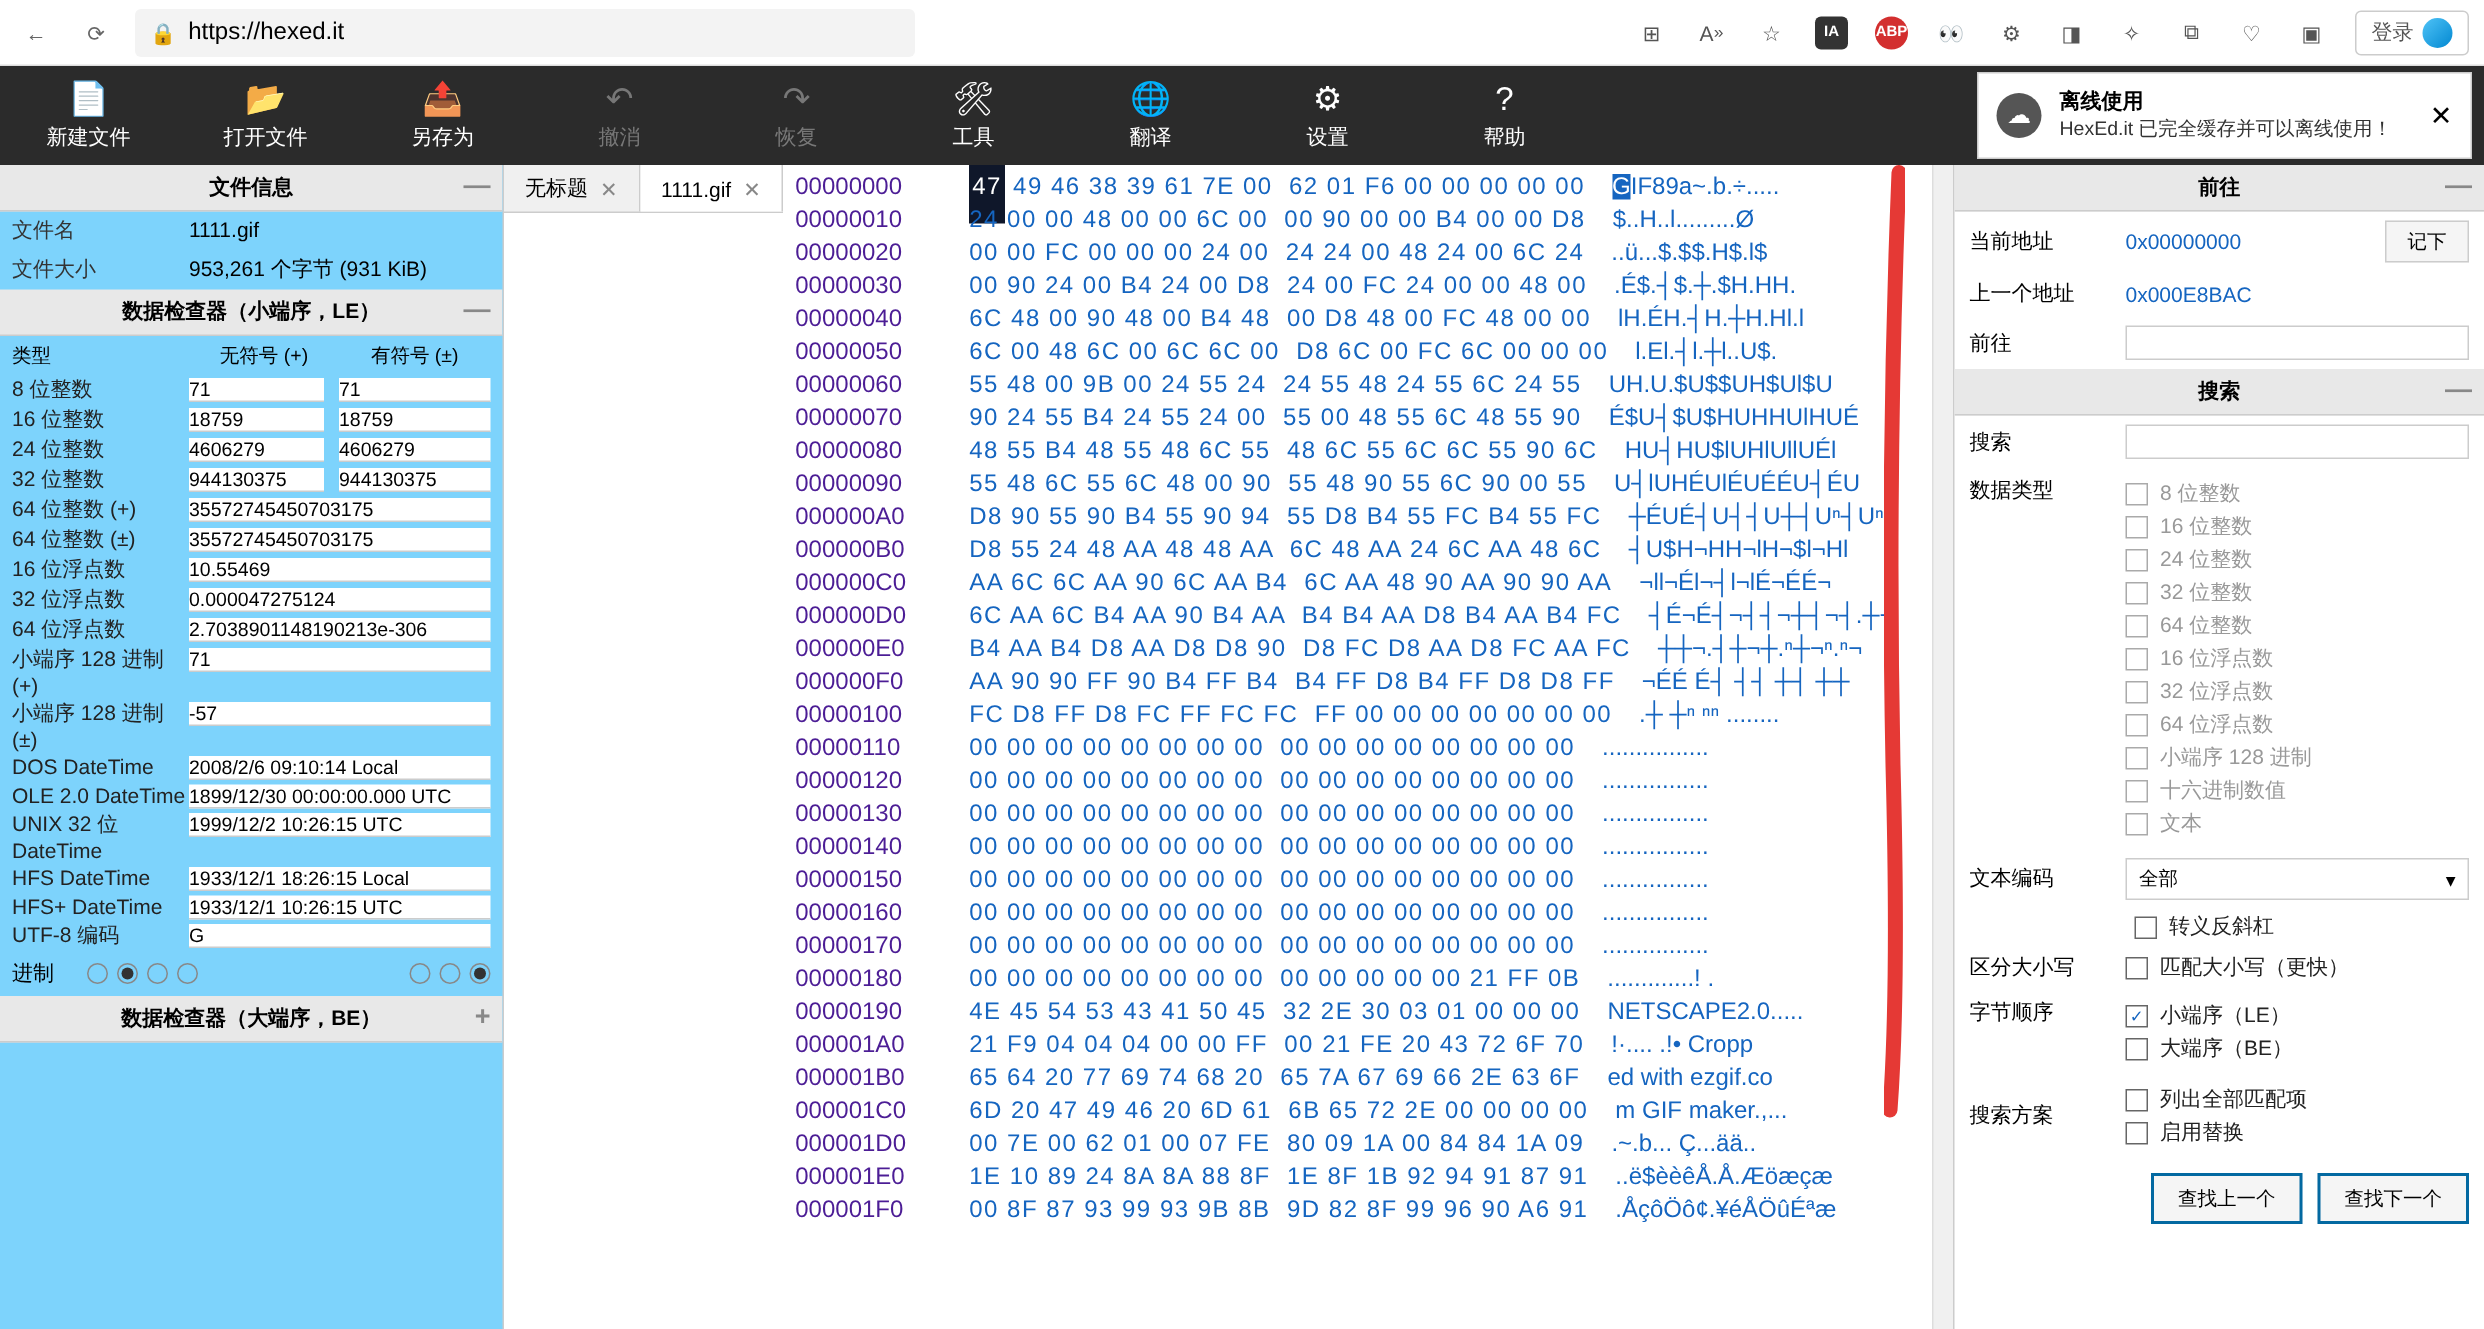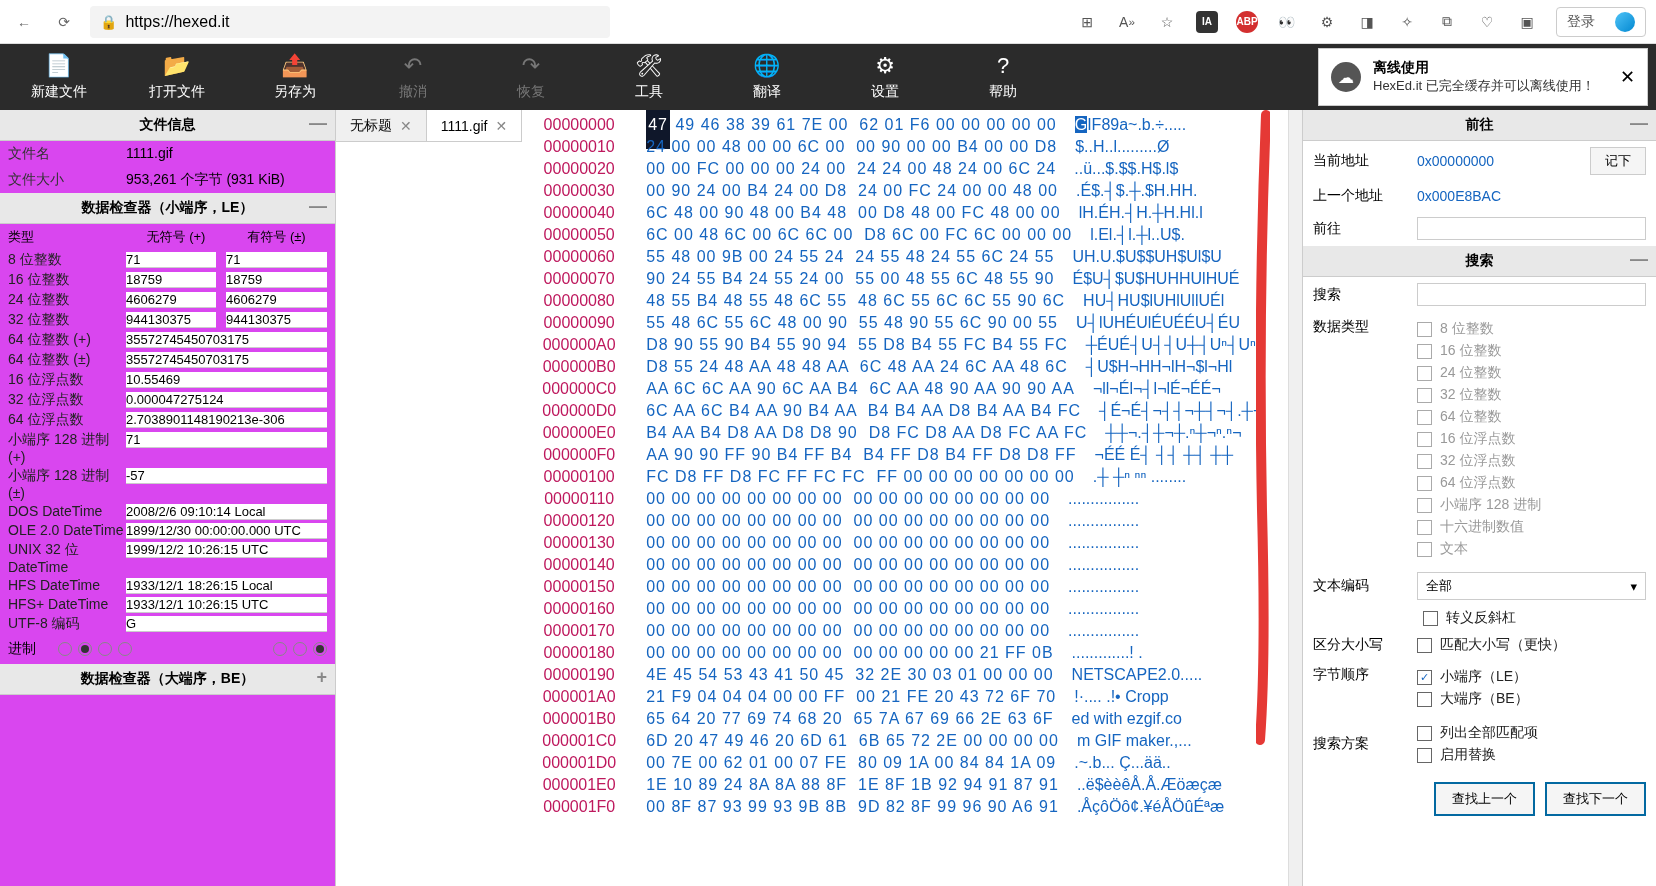--- a/index.html
+++ b/index.html
@@ -6,39 +6,39 @@
 body { width: 1656px; height: 886px; background: #f5f5f5; overflow: hidden; font-size: 14px; }
 
 .browser-bar { height: 44px; background: #fff; display: flex; align-items: center; padding: 0 10px; gap: 12px; border-bottom: 1px solid #ddd; }
 .browser-bar .nav-btn { width: 28px; height: 28px; display: flex; align-items: center; justify-content: center; color: #666; cursor: pointer; }
 .addr-box { flex: 0 0 520px; height: 32px; background: #f3f3f3; border-radius: 4px; display: flex; align-items: center; padding: 0 10px; gap: 8px; color: #555; }
 .addr-box input { border: none; background: transparent; flex: 1; font-size: 16px; outline: none; }
 .browser-icons { margin-left: auto; display: flex; gap: 18px; align-items: center; color: #555; }
 .browser-icons .ico { width: 22px; height: 22px; display: flex; align-items: center; justify-content: center; }
 .badge-red { background:#d32f2f; color:#fff; border-radius:50%; width:22px; height:22px; font-size:10px; font-weight:bold; }
 .badge-dark { background:#333; color:#fff; border-radius:4px; width:22px; height:22px; font-size:10px; font-weight:bold; }
-.login-btn { border:1px solid #ccc; border-radius:4px; padding:4px 10px; display:flex; align-items:center; gap:20px; }
+.login-btn { border:1px solid #ccc; border-radius:4px; padding:4px 10px; display:flex; align-items:center; gap:6px; }
 .avatar { width:20px; height:20px; border-radius:50%; background:linear-gradient(135deg,#4fc3f7,#0288d1); }
 
 .toolbar { height: 66px; background: #2b2b2b; display: flex; align-items: stretch; }
 .tool-btn { width: 118px; display: flex; flex-direction: column; align-items: center; justify-content: center; color: #fff; gap: 4px; cursor: pointer; }
 .tool-btn.disabled { color: #777; }
 .tool-btn .ti { font-size: 22px; }
 .tool-btn .lbl { font-size: 14px; }
 
 .notify { position:absolute; right:8px; top:48px; width:330px; height:58px; background:#fff; border:1px solid #ccc; display:flex; align-items:center; padding:0 12px; gap:12px; z-index:10; }
 .notify .cloud { width:30px; height:30px; background:#555; border-radius:50%; color:#fff; display:flex; align-items:center; justify-content:center; font-size:16px; }
 .notify .ntxt { flex:1; }
 .notify .ntxt .t1 { font-weight:bold; font-size:14px; }
 .notify .ntxt .t2 { font-size:13px; color:#333; }
 .notify .close { font-size:18px; cursor:pointer; }
 
 .main { display: flex; height: calc(100% - 110px); }
 
-.left-panel { width: 336px; background: #d946ef; border-right: 1px solid #ccc; overflow-y: auto; }
+.left-panel { width: 336px; background: #7dd3fc; border-right: 1px solid #ccc; overflow-y: auto; }
 .panel-hdr { background: #e8e8e8; padding: 6px 10px; font-weight: bold; text-align:center; position:relative; border-bottom:1px solid #ccc; }
 .panel-hdr .collapse { position:absolute; right:8px; top:6px; color:#888; font-size:18px; line-height:14px; }
 .kv-row { display: flex; padding: 4px 8px; font-size: 14px; }
 .kv-row .k { width: 118px; color: #333; }
 .kv-row .v { flex: 1; }
 .di-hdr { display:flex; padding:4px 8px; font-size:13px; }
 .di-hdr .c1 { width:118px; } .di-hdr .c2 { width:100px; text-align:center; } .di-hdr .c3 { flex:1; text-align:center; }
 .di-row { display:flex; padding:1px 8px; font-size:14px; }
 .di-row .c1 { width:118px; color:#222; } 
 .di-row .c2 { width:100px; } .di-row .c2 input { width:90px; border:none; border-bottom:1px solid #ccc; font-size:13px; }
@@ -49,21 +49,21 @@
 .radio-row .r { width:14px; height:14px; border:1px solid #888; border-radius:50%; display:inline-block; }
 .radio-row .r.sel::after { content:""; display:block; width:8px; height:8px; background:#333; border-radius:50%; margin:2px; }
 
 .hex-area { flex: 1; background: #fff; display: flex; position:relative; }
 .tabs { height: 32px; display: flex; align-items: stretch; border-bottom: 1px solid #ccc; background:#f0f0f0; }
 .tab { padding: 0 14px; display: flex; align-items: center; gap: 8px; border-right: 1px solid #ccc; font-size: 14px; cursor:pointer; }
 .tab.active { background: #fff; }
 .tab .x { color:#888; font-size:14px; }
 .hex-body { flex: 1; overflow: auto; font-family: "Consolas", monospace; font-size: 16px; line-height: 22px; padding: 4px 0; position:relative; }
 .hex-row { display: flex; white-space: pre; }
-.offset { width: 106px; color: #be185d; padding-left: 8px; text-align: center; }
+.offset { width: 106px; color: #4c1d95; padding-left: 8px; }
 .bytes { color: #1565c0; letter-spacing: 1px; }
 .bytes .sel { background: #0f172a; color: #fff; padding:16px 2px; }
 .gap { width: 18px; }
 .ascii { color: #1565c0; }
 .ascii .sel { background: #1565c0; color: #fff; }
 .red-mark { position:absolute; right:18px; top:0; width:14px; height:640px; pointer-events:none; }
 .red-mark svg { width:100%; height:100%; }
 
 .right-panel { width: 354px; background: #fff; border-left: 1px solid #ccc; overflow-y: auto; }
 .rp-row { display: flex; align-items: center; padding: 6px 10px; gap: 8px; font-size: 14px; }

